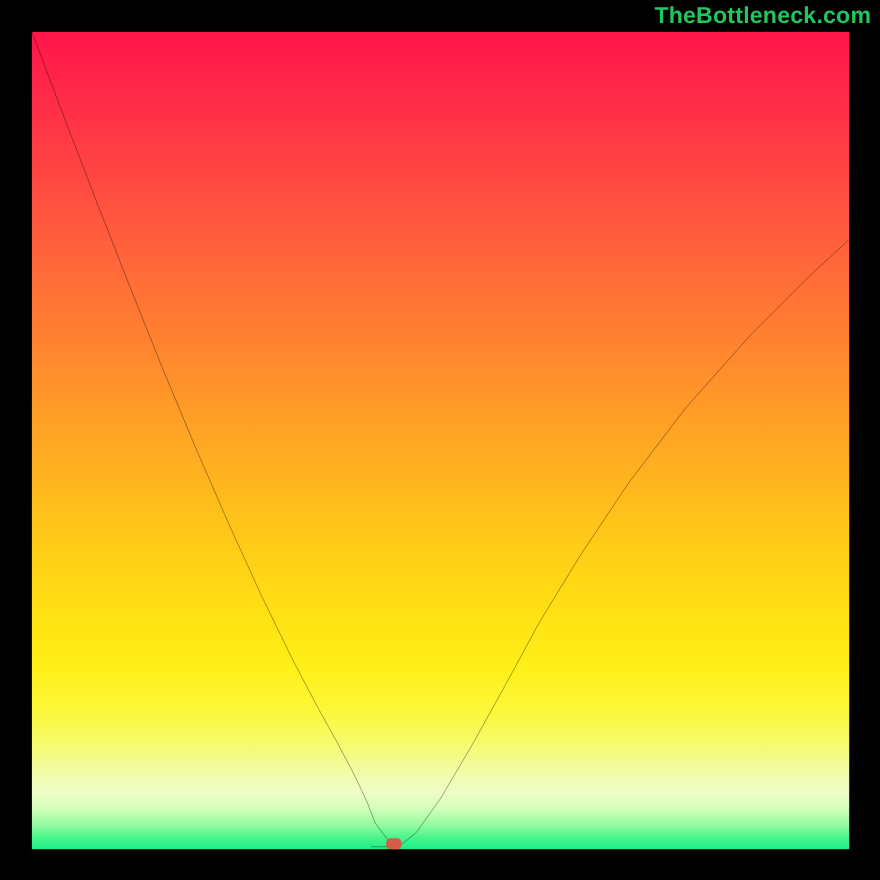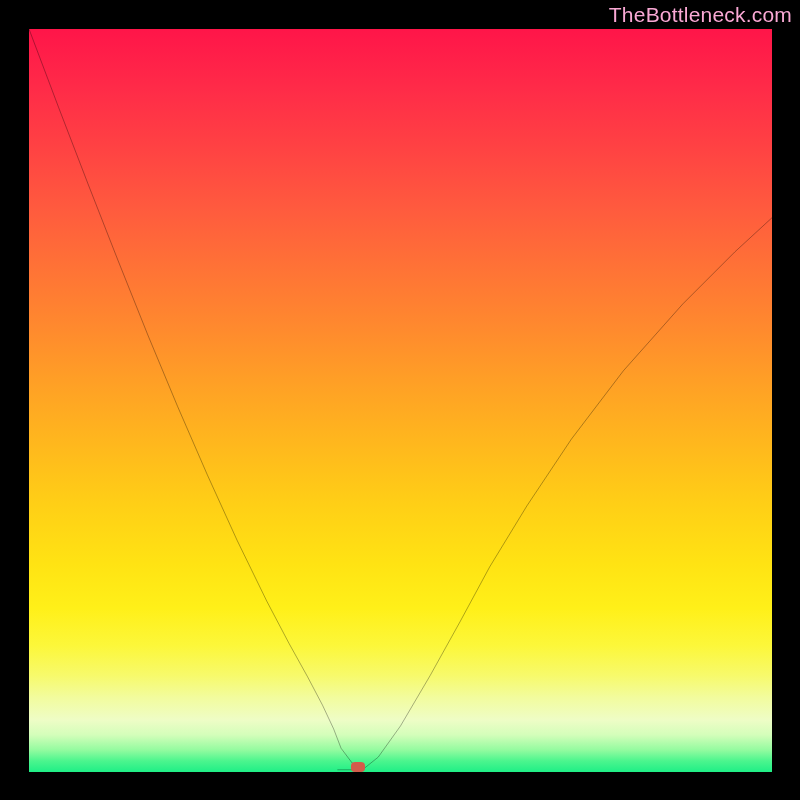--- a/index.html
+++ b/index.html
@@ -11,23 +11,23 @@
     width: 800px;
     height: 800px;
     background: #000;
     position: relative;
     font-family: Arial, Helvetica, sans-serif;
   }
   .watermark {
     position: absolute;
     top: 3px;
     right: 8px;
-    color: #f9a8d4;
+    color: #22c55e;
     font-size: 21px;
-    font-weight: 400;
+    font-weight: 700;
     z-index: 10;
     letter-spacing: 0.2px;
   }
   .frame {
     position: absolute;
     top: 29px;
     left: 29px;
     width: 743px;
     height: 743px;
     background: #000;

